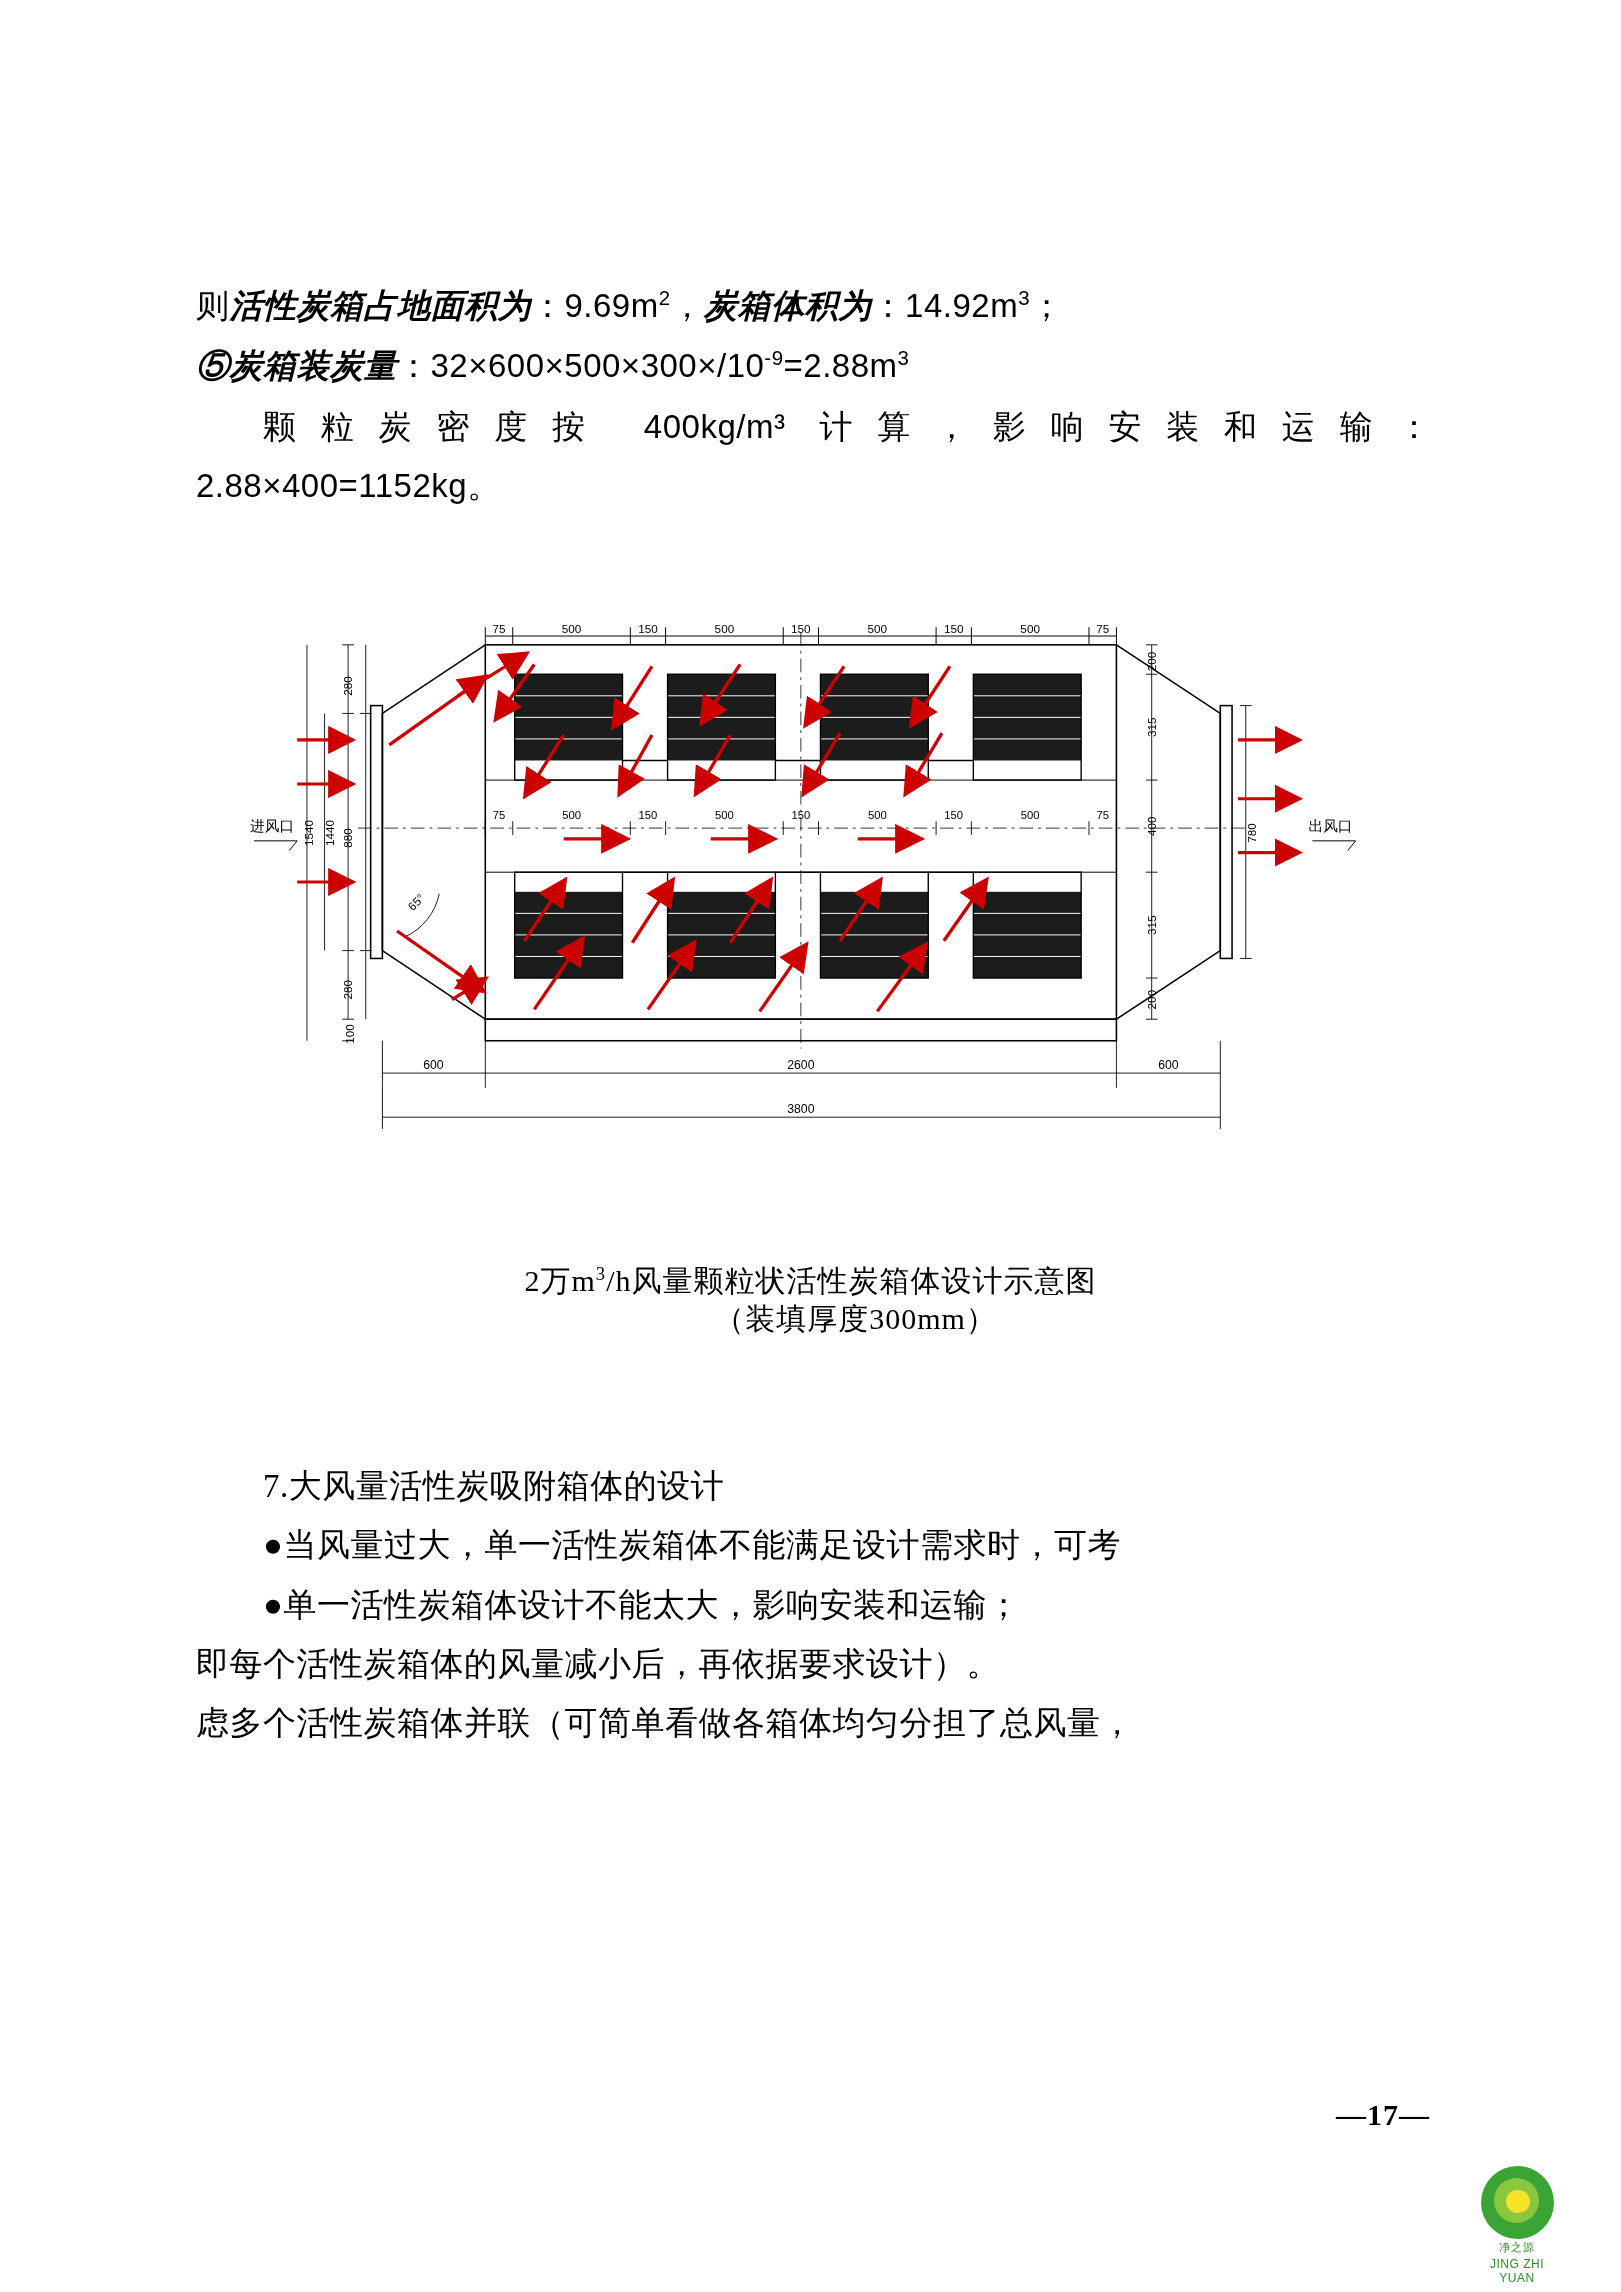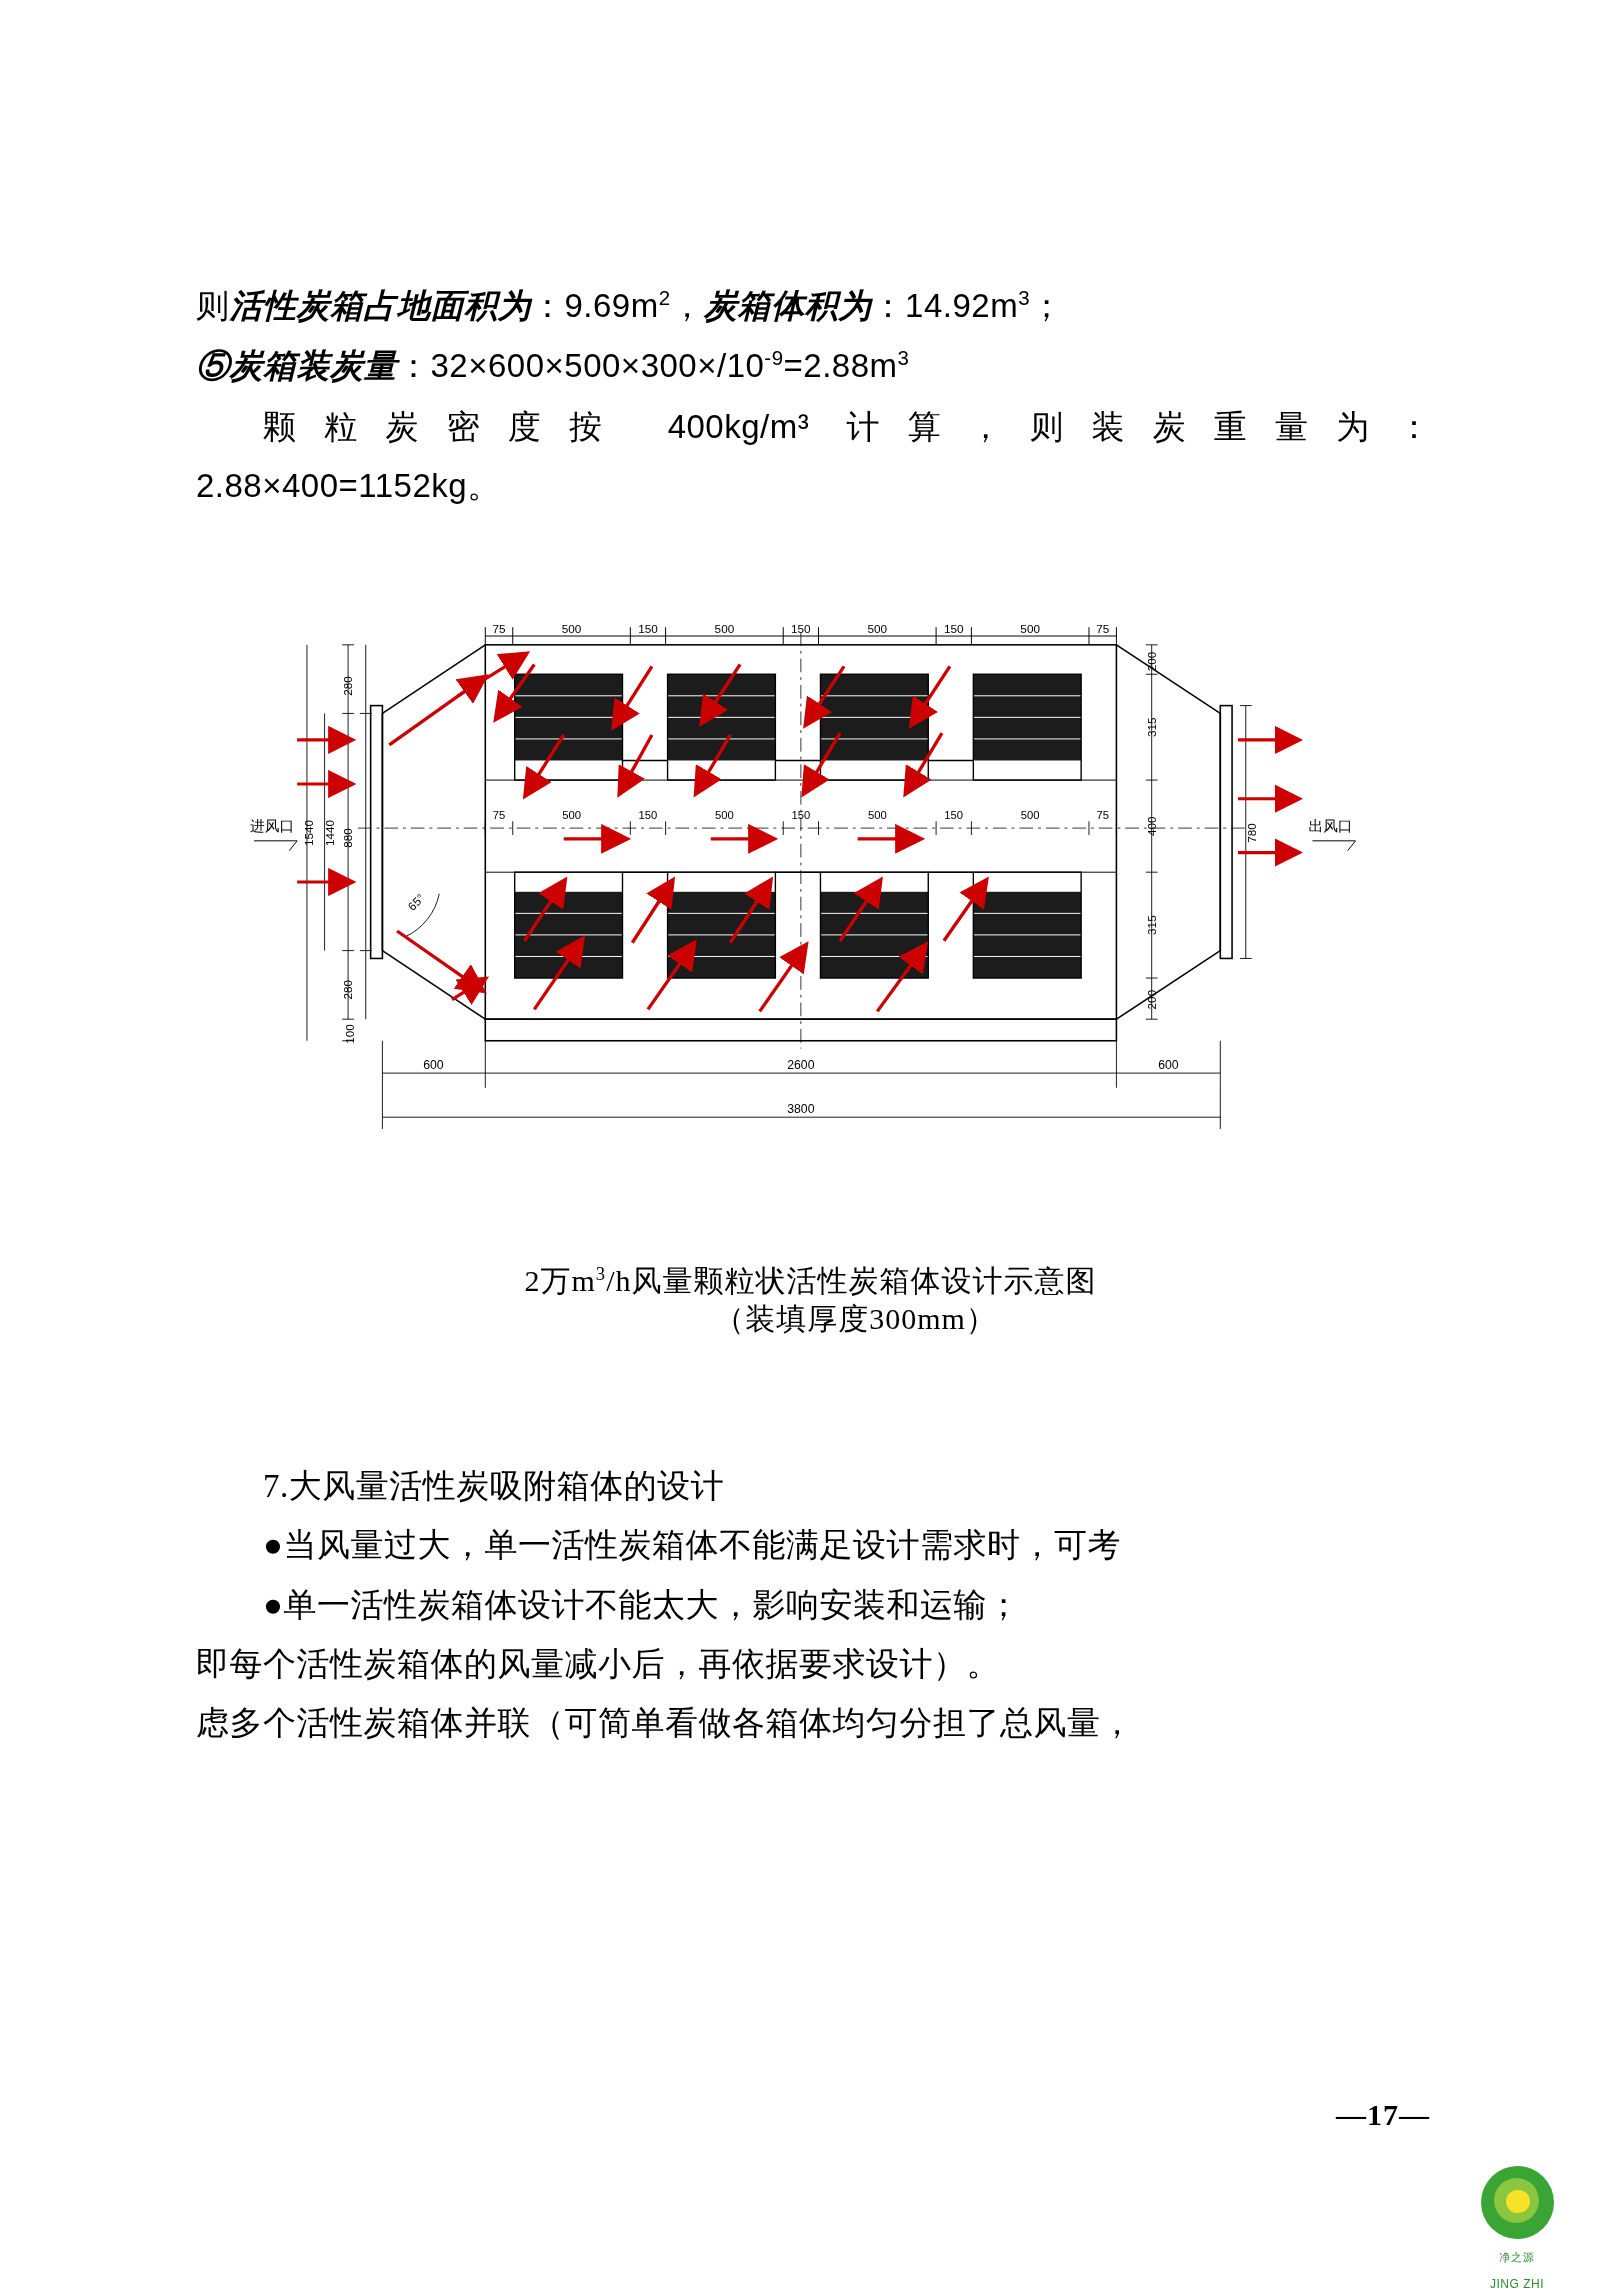--- a/index.html
+++ b/index.html
@@ -111,41 +111,41 @@
     position: absolute;
     left: 25.5px; top: 23.5px;
     width: 23.5px; height: 23.5px;
     border-radius: 50%;
     background: #f7e22a;
   }
   .logo-text {
     font-size: 10.8px;
     color: #2e8b2e;
     letter-spacing: 1px;
-    margin-top: 12px;
+    margin-top: 2px;
     font-family: "Liberation Sans", sans-serif;
     text-align: center;
   }
   svg text {
     font-family: "Liberation Sans", sans-serif;
   }
 </style>
 </head>
 <body>
 
 <div class="page">
 
   <div class="text-block">
     <p class="para">
       <span class="sans">则</span><span class="bold-cn">活性炭箱占地面积为</span><span class="sans">：9.69m<sup>2</sup>，</span><span class="bold-cn">炭箱体积为</span><span class="sans">：14.92m<sup>3</sup>；</span>
     </p>
     <p class="para">
       <span class="bold-cn">⑤炭箱装炭量</span><span class="sans">：32×600×500×300×/10<sup>-9</sup>=2.88m<sup>3</sup></span>
     </p>
-    <p class="para indent justify sans">颗粒炭密度按 400kg/m³ 计算，则装炭重量为：</p>
+    <p class="para indent justify sans">颗粒炭密度按 400kg/m³ 计算，影响安装和运输：</p>
     <p class="para sans">2.88×400=1152kg。</p>
   </div>
 
   <div class="fig-wrap">
     <svg width="1157" height="588" viewBox="0 0 1180 600" xmlns="http://www.w3.org/2000/svg">
 
       <g stroke="#000" stroke-width="1" fill="none">
         <line x1="250" y1="58" x2="250" y2="40"></line>
         <line x1="278" y1="58" x2="278" y2="40"></line>
         <line x1="398" y1="58" x2="398" y2="40"></line>

